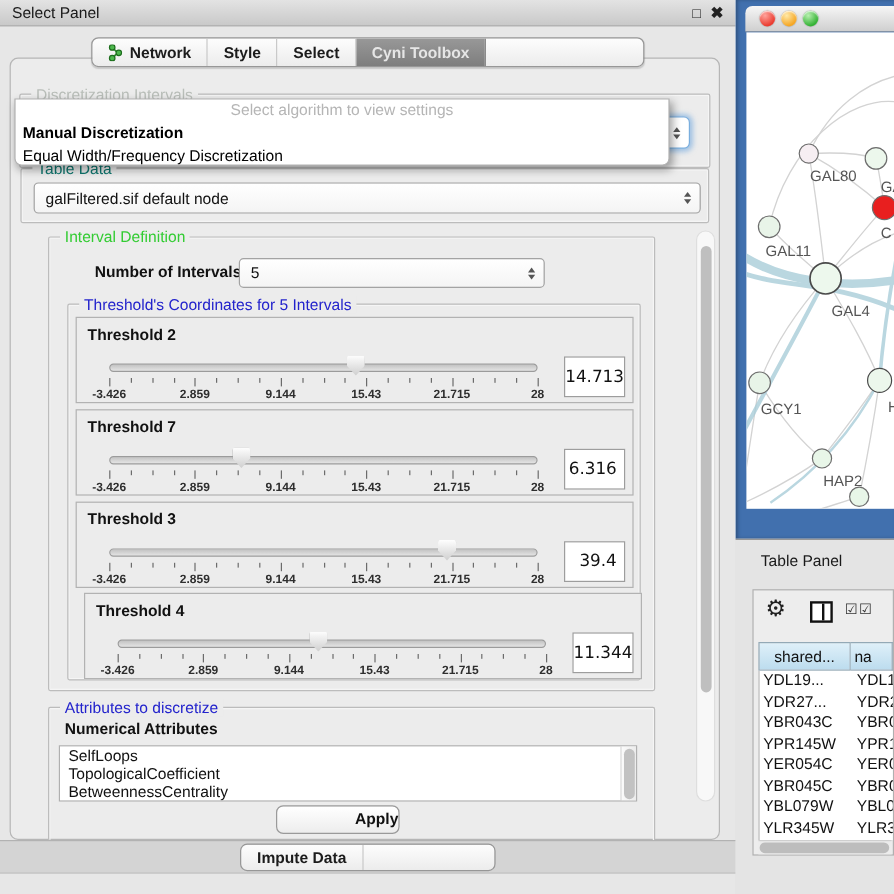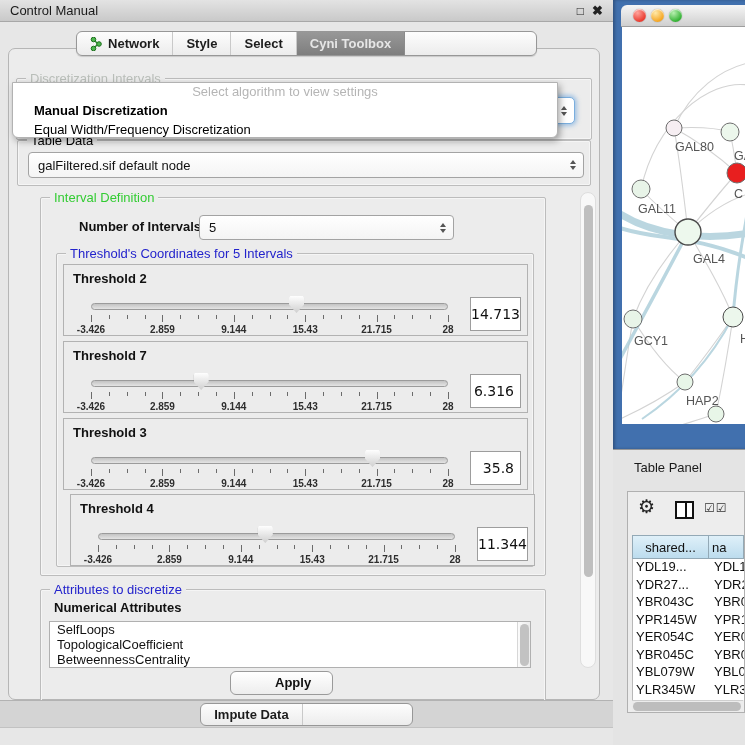--- a/index.html
+++ b/index.html
@@ -43,21 +43,21 @@
   .arrows { position:absolute; right:7px; top:50%; transform:translateY(-50%);
             display:flex; flex-direction:column; gap:2px; }
   .arrows i { width:0; height:0; border-left:3.5px solid transparent; border-right:3.5px solid transparent; }
   .arrows .up   { border-bottom:4px solid #555; }
   .arrows .down { border-top:4px solid #555; }
 
   
   .popup { position:absolute; left:3px; top:33px; width:546px; height:56px; background:#fff;
            border:1px solid #b2b2b2; border-radius:0 0 6px 6px; box-shadow:2px 3px 7px rgba(0,0,0,.35); z-index:5; }
   .popup .ph { height:18px; line-height:18px; text-align:center; color:#b5b5b5; font-size:13px; }
-  .popup .opt { height:19px; line-height:19px; padding-left:21px; font-size:13px; color:#000; white-space:nowrap; }
+  .popup .opt { height:19px; line-height:19px; padding-left:6px; font-size:13px; color:#000; white-space:nowrap; }
   .popup .opt.bold { font-weight:bold; }
   .focus-spin { position:absolute; left:543px; top:48px; width:23px; height:27px; background:#fff;
                 border:1px solid #7aaede; border-radius:5px; box-shadow:0 0 4px 2px rgba(100,160,220,.55); z-index:4; }
 
   
   .th-panel { position:absolute; left:52px; width:465px; height:72px;
               border:1px solid #b2b2b2; background:#ececec; }
   .th-label { position:absolute; left:9px; top:6px; font-size:13px; font-weight:bold; }
   .slider-unit { position:absolute; left:27px; top:32px; width:357px; height:40px; }
   .track { position:absolute; left:0; right:0; top:6px; height:7px; border:1px solid #9b9b9b;
@@ -84,21 +84,21 @@
          background:linear-gradient(to right,#fbfbfb,#ececec); border-left:1px solid #d7d7d7; }
   .vsb .thumb { position:absolute; left:2px; width:9px; border-radius:5px; background:#c2c2c2; }
 
   .content-scrollbar { position:absolute; left:571px; top:143px; width:16px; height:476px;
                        background:#f8f8f8; border:1px solid #dedede; border-radius:8px; }
   .content-scrollbar .thumb { position:absolute; left:3px; top:12px; width:9px; height:372px;
                               background:#bfbfbf; border-radius:5px; }
 
   .apply-btn { position:absolute; left:221px; top:622px; width:103px; height:24px;
                background:linear-gradient(#ffffff,#ededed); border:1px solid #9a9a9a; border-radius:6px;
-               font-size:13px; font-weight:bold; text-align:left; line-height:22px;padding-left:44px; }
+               font-size:13px; font-weight:bold; text-align:right; line-height:22px; }
 
   .bottom-strip { position:absolute; left:0; top:700px; width:613px; height:28px;
                   background:#d4d4d4; border-top:1px solid #b2b2b2; border-bottom:1px solid #c2c2c2;
                   display:flex; justify-content:center; align-items:center; }
 
   
   .network-window { position:absolute; left:613px; top:0; width:132px; height:449px;
                     background:#4170ae; box-shadow:inset 2px 0 3px rgba(0,0,0,.25); }
   .net-titlebar { position:absolute; left:8px; top:5px; width:124px; height:22px;
                   background:linear-gradient(#f6f6f6,#cfcfcf); border-bottom:1px solid #9e9e9e;
@@ -135,21 +135,21 @@
          border-top:1px solid #cfcfcf; }
   .hsb .thumb { position:absolute; left:1px; top:1px; height:9px; width:97%;
                 background:#bdbdbd; border-radius:5px; }
 </style>
 </head>
 <body>
 
 <div class="control-panel">
 
   <div class="titlebar">
-    <span>Control Manual</span>
+    <span>Select Panel</span>
     <span class="spacer"></span>
     <span class="win-ico">□</span>
     <span class="win-ico close">✖</span>
   </div>
 
   <div class="tabstrip">
     <div class="seg">
       <div class="seg-tab">
         <svg width="12" height="14" viewBox="0 0 12 14">
           <line x1="4" y1="3" x2="8" y2="7" stroke="#2c8a2c" stroke-width="1.4"></line>
@@ -187,21 +187,21 @@
         </span>
     </div>
 
     <div class="popup">
       <div class="ph">Select algorithm to view settings</div>
       <div class="opt bold">Manual Discretization</div>
       <div class="opt">Equal Width/Frequency Discretization</div>
     </div>
 
     <div class="groupbox" style="left:8px;top:91px;width:574px;height:46px;">
-      <span class="group-title" style="color:#000000;">Table Data</span>
+      <span class="group-title" style="color:#0f766e;">Table Data</span>
       <div class="combo" style="left:10px;top:11px;width:556px;height:26px;">
         <span>galFiltered.sif default node</span>
         <span class="arrows">
             <i class="up"></i>
             <i class="down"></i>
           </span>
       </div>
     </div>
 
     <div class="groupbox" style="left:31px;top:148px;width:506px;height:379px;">
@@ -329,21 +329,21 @@
             <div class="scale-labels">
                 <span style="left: 0%;">-3.426</span>
                 <span style="left: 20%;">2.859</span>
                 <span style="left: 40%;">9.144</span>
                 <span style="left: 60%;">15.43</span>
                 <span style="left: 80%;">21.715</span>
                 <span style="left: 100%;">28</span>
               </div>
             <div class="th-thumb" style="left: calc(78.9983% - 8px);"></div>
           </div>
-          <div class="th-value">35.8</div>
+          <div class="th-value">39.4</div>
         </div>
 
         <div class="th-panel" style="left:13px;top:240px;">
           <div class="th-label">Threshold 4</div>
           <div class="slider-unit">
             <div class="track"></div>
             <div class="ticks">
                 <span class="major" style="left: 0%;"></span>
                 <span style="left: 5%;"></span>
                 <span style="left: 10%;"></span>

